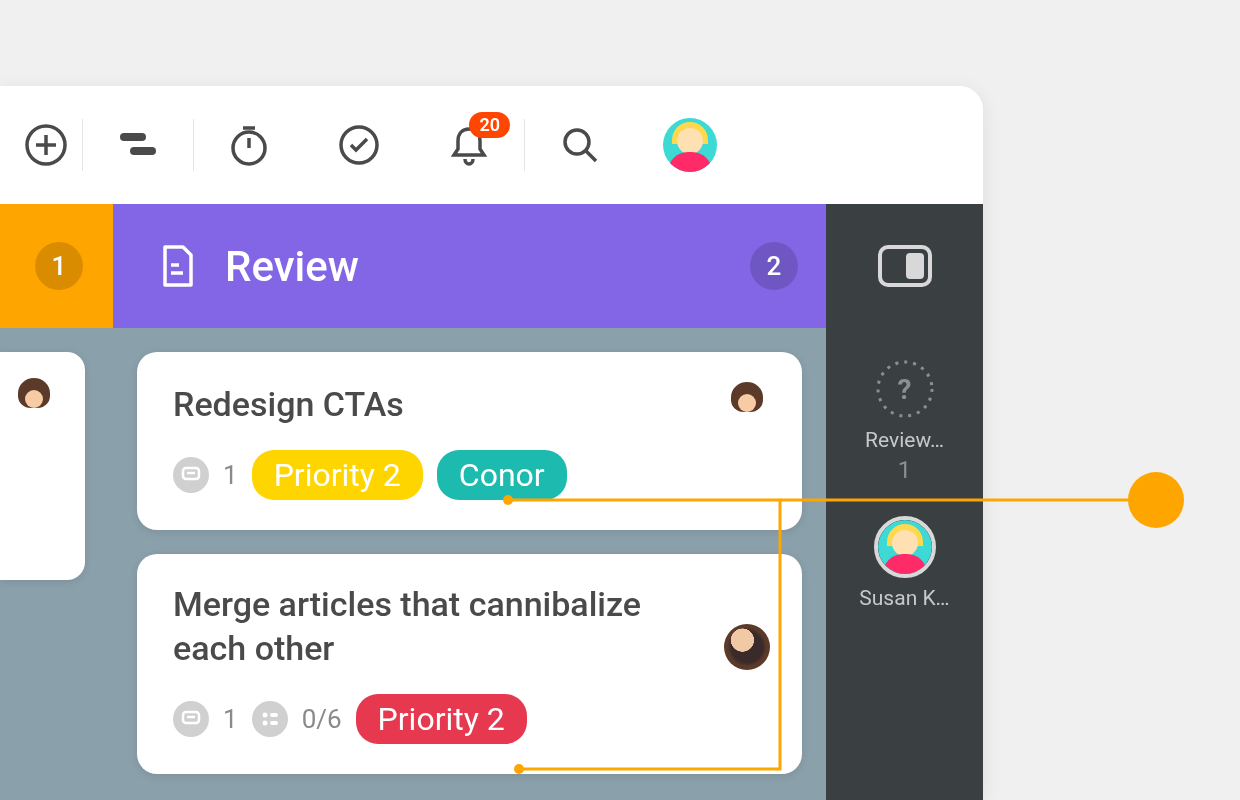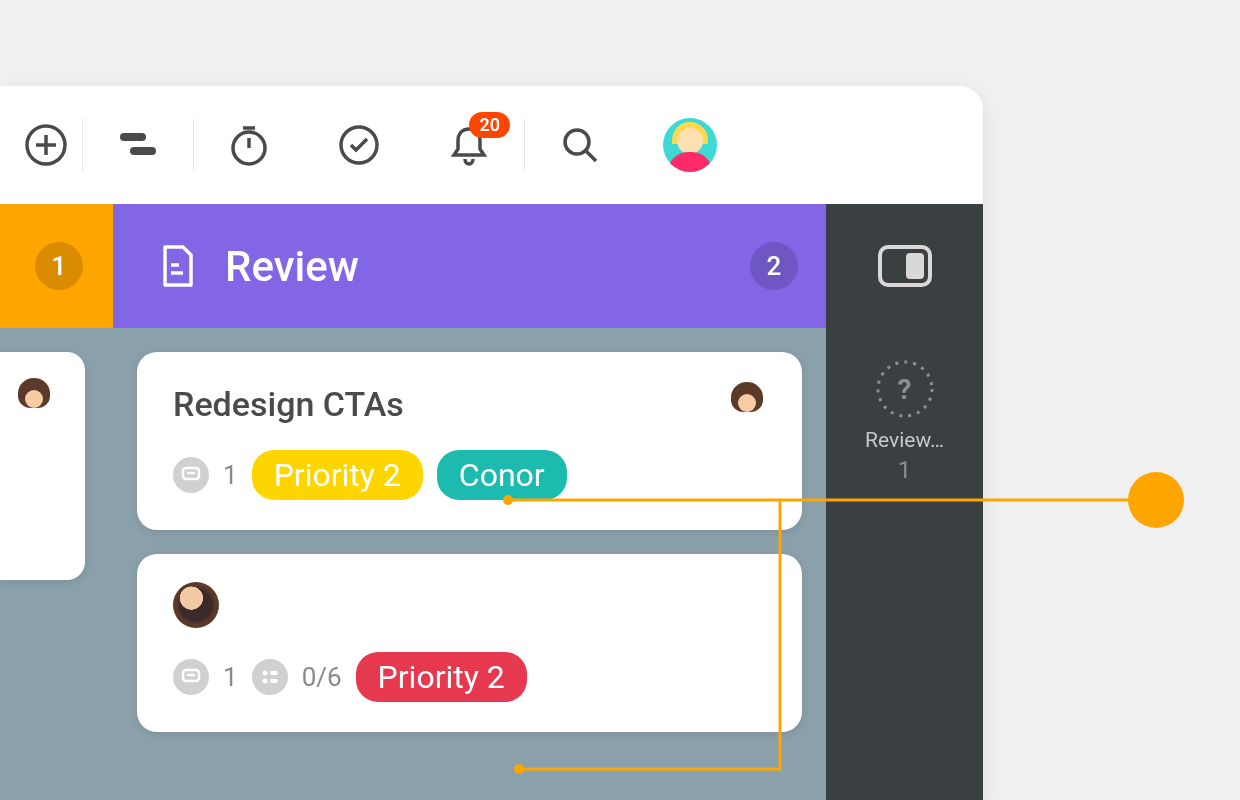--- a/index.html
+++ b/index.html
@@ -399,20 +399,21 @@
                 </svg>
             </div>
             <span>1</span>
             <span class="tag yellow">Priority 2</span>
             <span class="tag teal">Conor</span>
           </div>
         </div>
 
         <div class="card">
           <div class="card-head">
+            <div class="card-title">Merge articles that cannibalize each other</div>
             <div class="avatar photo card-av"></div>
           </div>
           <div class="card-meta">
             <div class="meta-icon">
               <svg width="20" height="18" viewBox="0 0 20 18" fill="none" stroke="#fff" stroke-width="2.5">
                   <rect x="2" y="2" width="16" height="11" rx="3"></rect>
                   <path d="M6 7h8"></path>
                 </svg>
             </div>
             <span>1</span>
@@ -440,20 +441,30 @@
         <div class="sidebar-user">
           <div class="unassigned-circle">
             <svg width="62" height="62" viewBox="0 0 62 62">
                 <circle cx="31" cy="31" r="27" fill="none" stroke="#8a8f92" stroke-width="3" stroke-dasharray="3 6"></circle>
               </svg>
             <span class="q">?</span>
           </div>
           <div class="label">Review…</div>
           <div class="count">1</div>
         </div>
+        <div class="sidebar-user">
+          <div class="uavatar">
+            <div class="avatar" style="width:54px;height:54px">
+                <div class="hair"></div>
+                <div class="face"></div>
+                <div class="body"></div>
+              </div>
+          </div>
+          <div class="label">Susan K…</div>
+        </div>
       </div>
     </div>
 
   </div>
 </div>
 
 <svg class="annotation-svg">
   <circle cx="508" cy="500" r="5" fill="#ffa500"></circle>
   <circle cx="519" cy="769" r="5" fill="#ffa500"></circle>
   <path d="M508 500 H 780 V 769 H 519" fill="none" stroke="#ffa500" stroke-width="3"></path>

